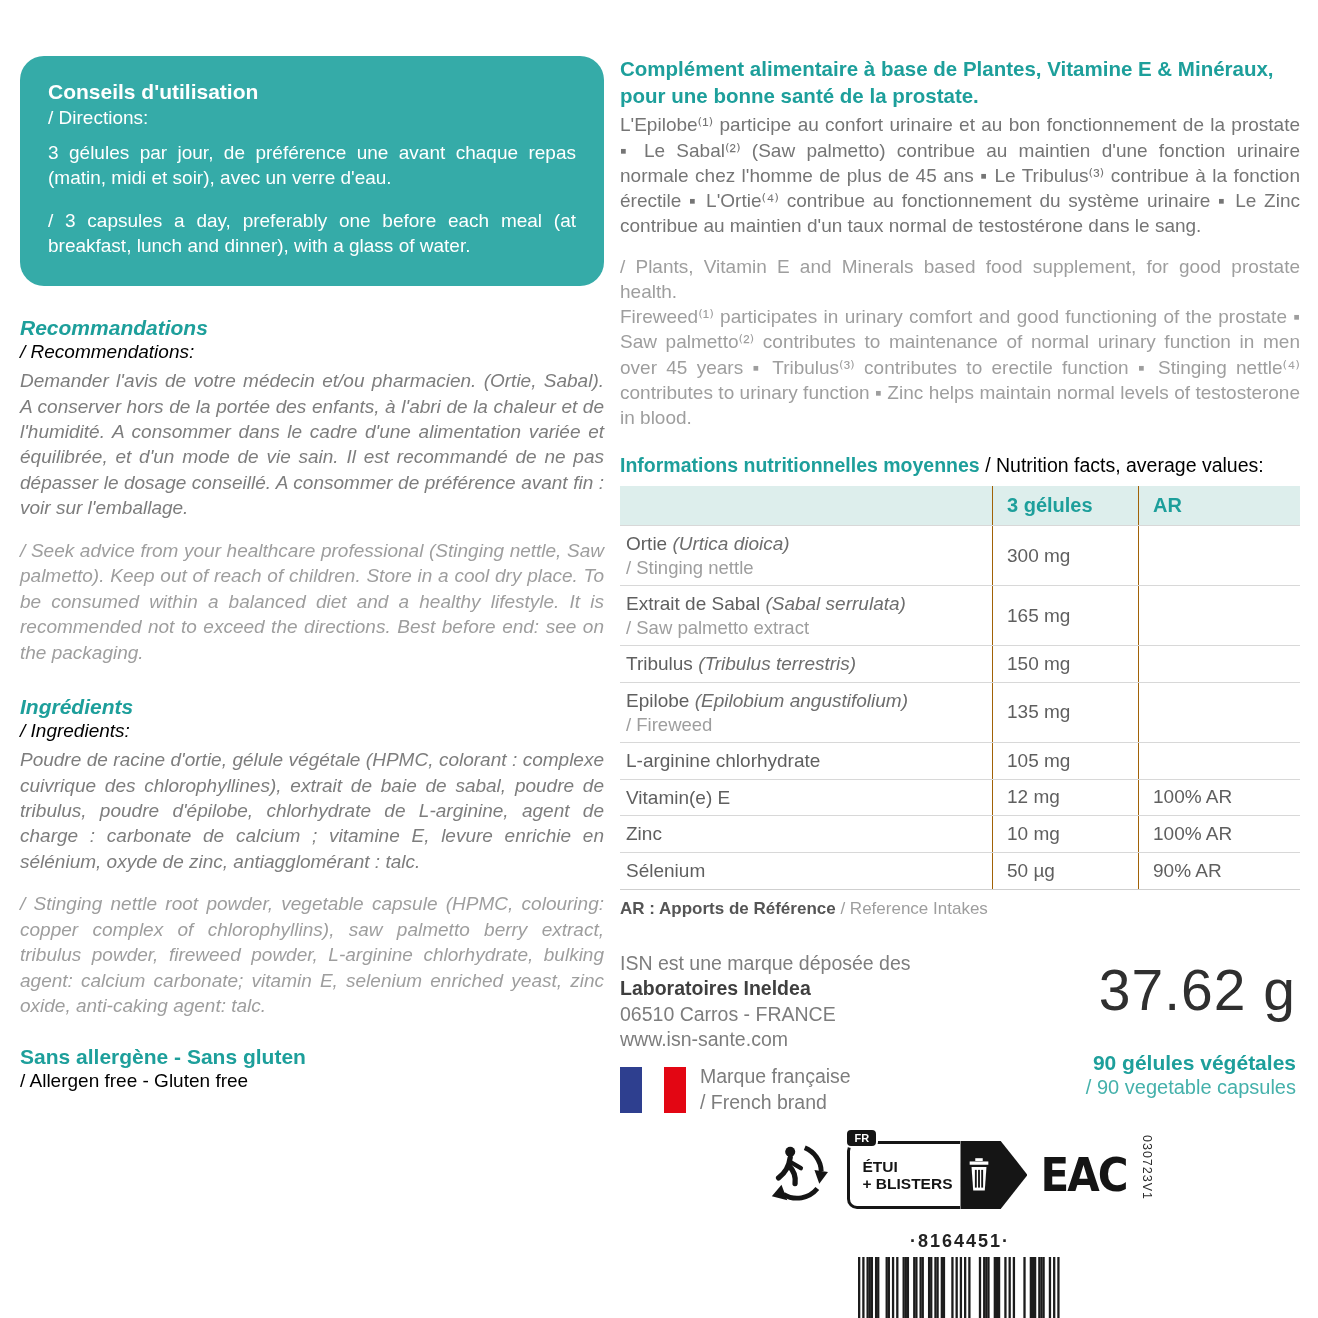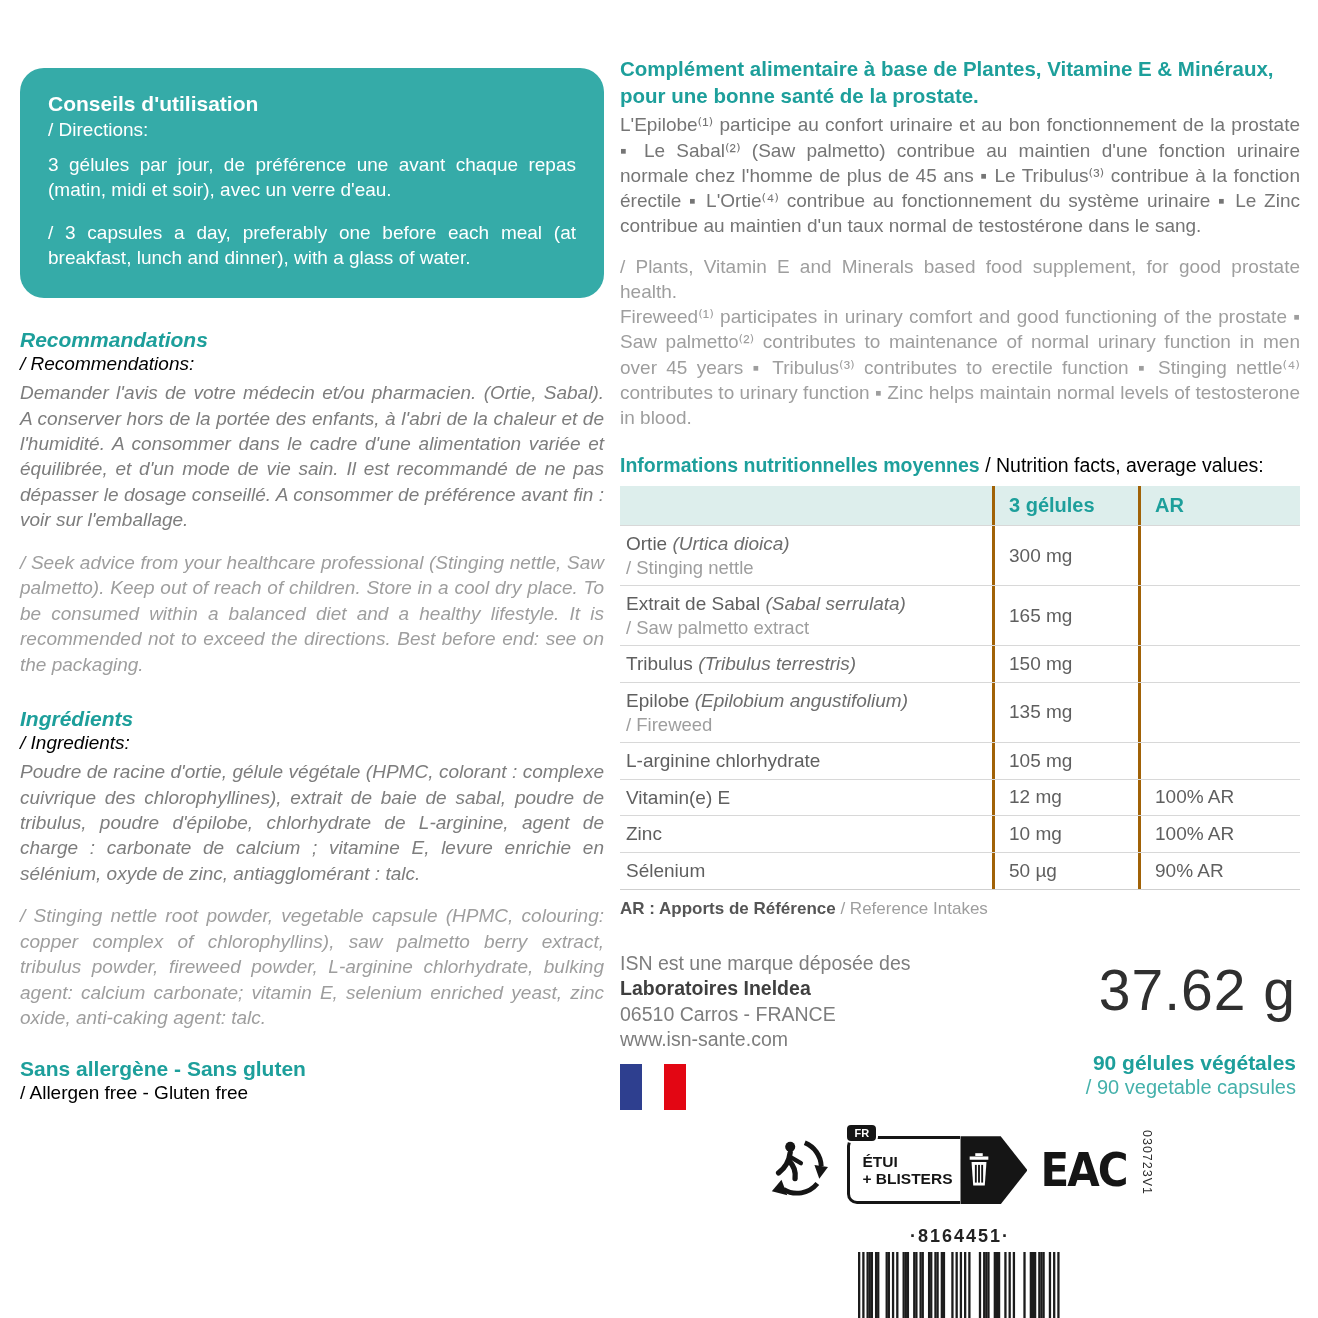--- a/index.html
+++ b/index.html
@@ -4,21 +4,21 @@
 <style>
   html,body { margin:0; padding:0; }
   body {
     width:1318px; height:1318px; background:#ffffff;
     font-family:"Liberation Sans","DejaVu Sans",sans-serif;
     position:relative; overflow:hidden; color:#7d7d7d;
   }
   .sheet { position:absolute; inset:0; }
 
   
-  .left-col { position:absolute; left:20px; top:68px; width:584px; }
+  .left-col { position:absolute; left:20px; top:56px; width:584px; }
 
   .usage-box {
     background:#35aba8; color:#fff; border-radius:24px;
     padding:24px 28px 28px 28px; width:528px;
   }
   .usage-box .box-title { font-size:21px; font-weight:bold; margin:0; }
   .usage-box .box-sub   { font-size:19px; margin:3px 0 11px 0; }
   .usage-box .box-fr    { font-size:19px; line-height:1.33; text-align:justify; margin:8px 0 0 0; }
   .usage-box .box-en    { font-size:19px; line-height:1.33; text-align:justify; margin:17px 0 0 0; }
 
@@ -38,21 +38,21 @@
   .intro-en2 { color:#9e9e9e; font-size:19px; line-height:1.33; text-align:justify; margin:0; }
 
   .nutri-title { margin-top:24px; font-size:19.5px; }
   .nutri-title .t-fr { color:#1d9f9b; font-weight:bold; }
   .nutri-title .t-en { color:#000000; }
 
   .nutri-table { margin-top:9px; border-bottom:1px solid #cfcfcf; }
   .n-row { display:grid; grid-template-columns:372px 146px 1fr; border-top:1px solid #d8d8d8; }
   .n-row.header { background:#ddeeec; border-top:none; }
   .n-row .c1 { padding:6px 10px 6px 6px; }
-  .n-row .c2, .n-row .c3 { border-left:3px solid #a16207; padding:6px 0 6px 14px; }
+  .n-row .c2, .n-row .c3 { border-left:1px solid #a16207; padding:6px 0 6px 14px; }
   .n-row.header .c2, .n-row.header .c3 { color:#1d9f9b; font-weight:bold; font-size:20px; padding-top:8px; padding-bottom:8px; }
   .n-row .lbl { color:#5f5f5f; font-size:19px; line-height:1.25; }
   .n-row .latin { font-style:italic; color:#6d6d6d; }
   .n-row .sub-en { color:#9e9e9e; font-size:18.5px; line-height:1.25; }
   .n-row .sub-en:empty { display:none; }
   .n-row .val { color:#5f5f5f; font-size:19px; display:flex; align-items:center; }
 
   .nutri-foot { margin-top:9px; font-size:17px; }
   .nutri-foot .f-fr { color:#555555; font-weight:bold; }
   .nutri-foot .f-en { color:#9e9e9e; }
@@ -233,20 +233,24 @@
       <div class="brand-block">
         <div>ISN est une marque déposée des</div>
         <div class="company">Laboratoires Ineldea</div>
         <div>06510 Carros - FRANCE</div>
         <div>www.isn-sante.com</div>
         <div class="flag-row">
           <div class="flag">
             <div class="b"></div>
               <div class="w"></div>
               <div class="r"></div>
+          </div>
+          <div class="flag-text">
+            <div>Marque française</div>
+            <div>/ French brand</div>
           </div>
         </div>
       </div>
 
       <div class="weight-block">
         <div class="net-weight">37.62 g</div>
         <div class="caps-fr">90 gélules végétales</div>
         <div class="caps-en">/ 90 vegetable capsules</div>
       </div>
 

